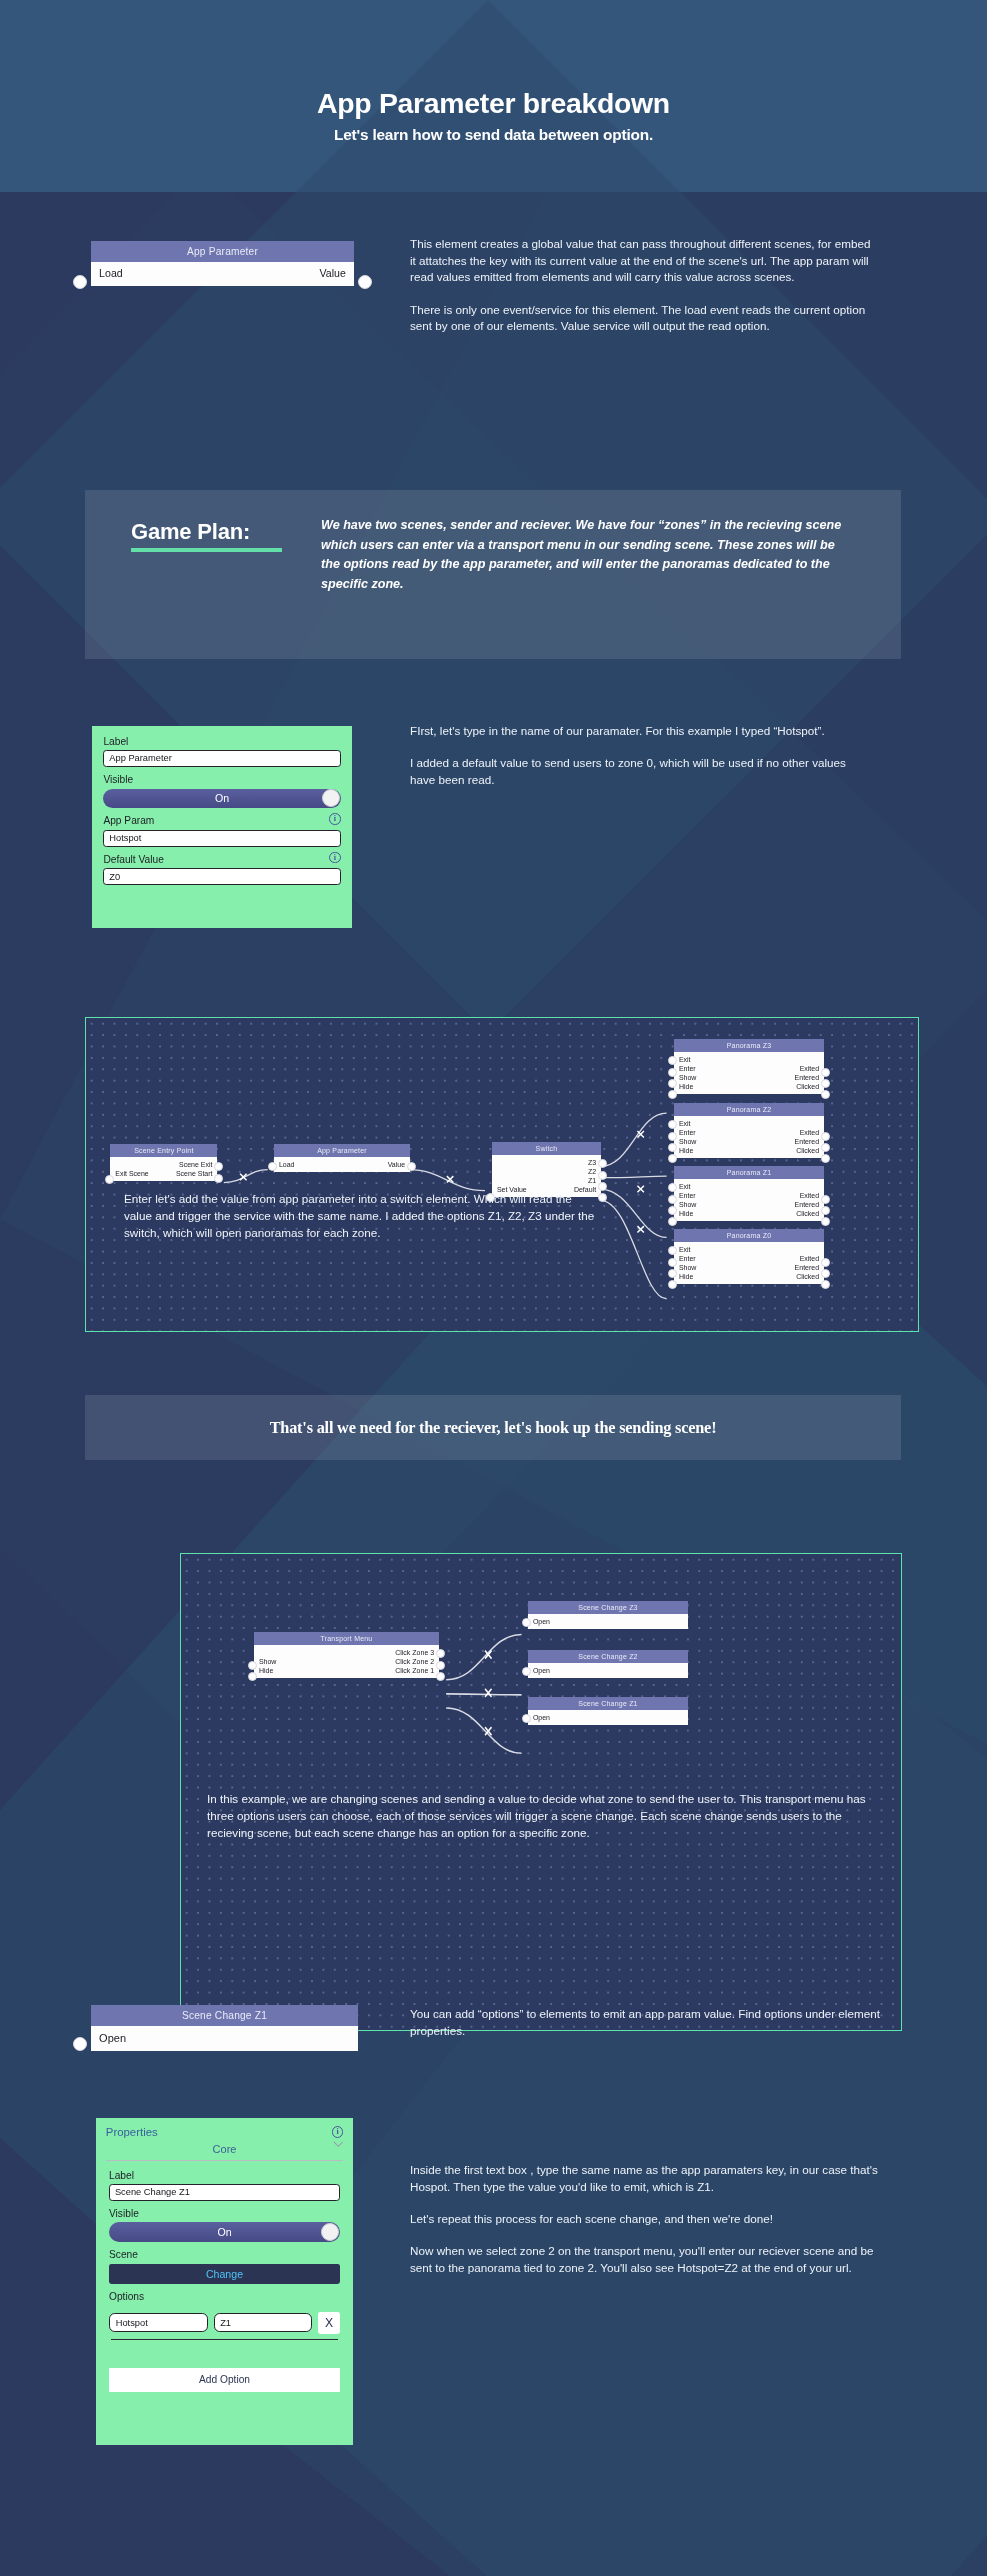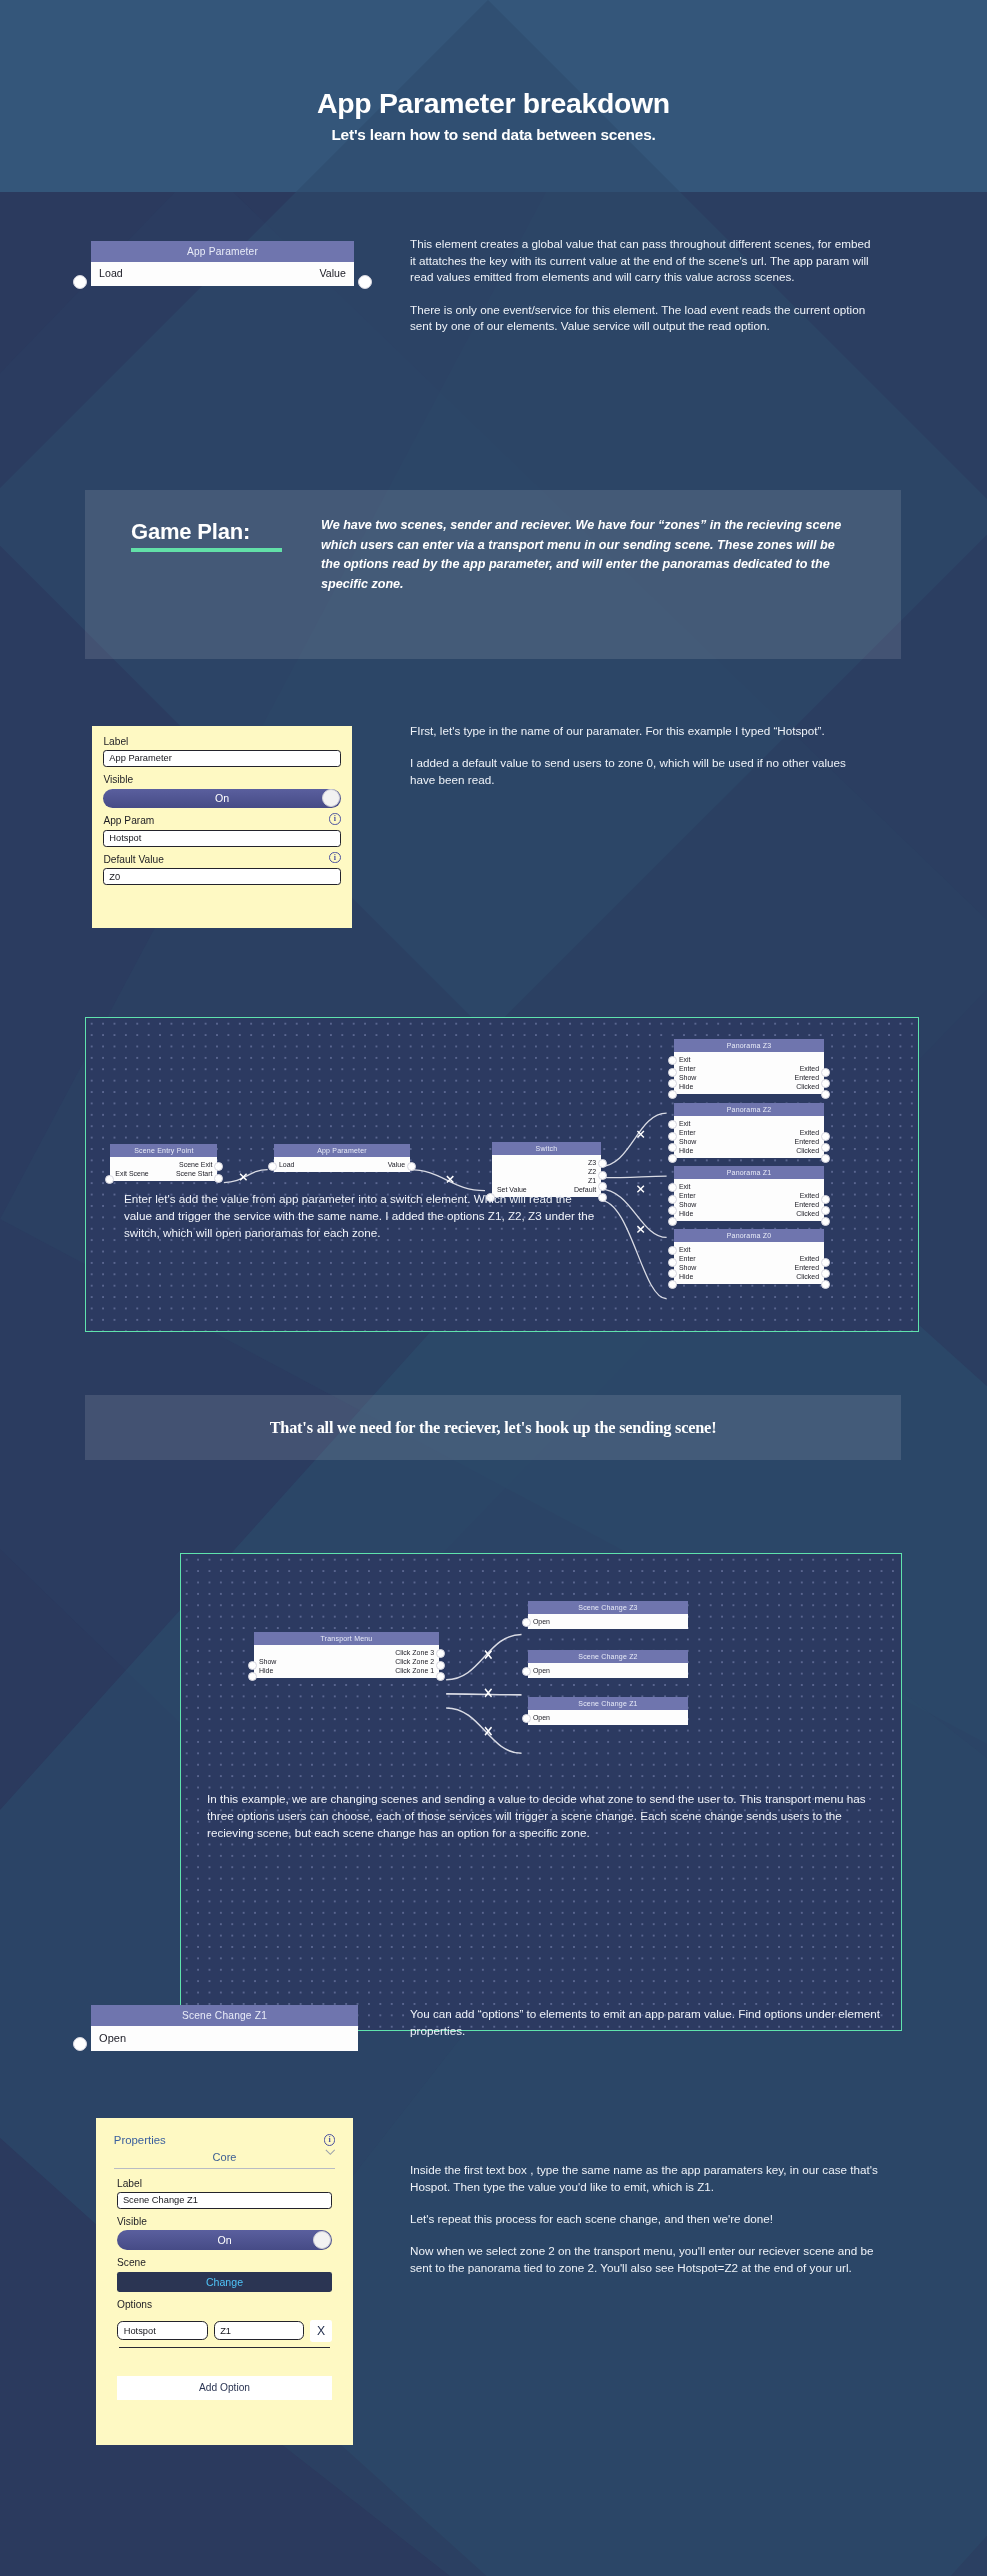--- a/index.html
+++ b/index.html
@@ -64,21 +64,21 @@
   
   #gameplan { position:absolute; left:85px; top:490px; width:816px; height:169px;
               background:rgba(255,255,255,.115); }
   #gp-title { position:absolute; left:46px; top:29px; width:163px; }
   #gp-title .t { font-size:22px; font-weight:bold; color:#fff; letter-spacing:-0.2px;}
   #gp-title .u { margin-top:3.3px; width:151px; height:3.3px; background:#62e0a8; }
   #gp-text { position:absolute; left:236px; top:26px; width:536px;
              font-style:italic; font-size:12.6px; line-height:19.5px; color:#fff; font-weight:600;}
 
   
-  .panel { position:absolute; background:#fef9c3; color:#16161c; }
+  .panel { position:absolute; background:#86efac; color:#16161c; }
   .panel .lbl { font-size:10.2px; color:#1d1d24; margin:7.3px 0 3.3px; }
   .panel .field { background:#fff; border:0.8px solid #23232b; border-radius:3.3px;
                   font-size:9.3px; padding:3.3px 4.9px; height:17px; color:#16161c;
                   display:flex; align-items:center; }
   .panel .toggle { height:19.5px; border-radius:11.4px;
                    background:linear-gradient(180deg,#5a5f9e,#464b86);
                    position:relative; display:flex; align-items:center; justify-content:center;
                    color:#fff; font-size:10.6px; }
   .panel .toggle .knob { position:absolute; right:0.8px; top:0.8px; width:18px; height:18px;
                          border-radius:50%; background:#f2f2f2; border:0.8px solid #cfcfd6; }
@@ -112,21 +112,21 @@
             justify-content:center; }
   #banner span { font-size:16.3px; font-weight:bold; color:#fff; letter-spacing:-0.2px;font-family:Liberation Serif, serif;}
 
   
   #final-node { left:91px; top:2005px; width:267px; }
   #final-node .node-hd { font-size:10.2px; padding:4.9px 0; }
   #final-node .node-bd { font-size:11px; padding:5.7px 8.1px 7.3px; }
   #final-node .port.in { left:-18px; top:11.4px; width:14px; height:14px; }
 
   
-  #panel2 { left:96px; top:2118px; width:257px; height:327px; padding:8px; }
+  #panel2 { left:96px; top:2118px; width:257px; height:327px; padding:0; }
   #panel2 .p2head { display:flex; align-items:center; justify-content:space-between;
                     padding:8.1px 9.8px 1.6px; }
   #panel2 .p2title { font-size:11.4px; color:#3a5f9e; }
   #panel2 .p2core { text-align:center; font-size:11px; color:#3f6093; padding:3.3px 0 4.9px;
                     position:relative; }
   #panel2 .chev { position:absolute; right:9.8px; top:1.6px; width:10.6px; height:6.5px; }
   #panel2 .rule { height:0.8px; background:#b9bcc4; margin:0 9.8px; }
   #panel2 .body { padding:1.6px 13px 8.1px; }
   #panel2 .scenebtn { background:#2b3553; color:#4fc3f7; text-align:center;
                       font-size:10.6px; padding:4.1px 0; border-radius:2.4px; }
@@ -151,21 +151,21 @@
   <div class="bg-diag3"></div>
   <div class="bg-diag4"></div>
   <div class="bg-top"></div>
   <div class="bg-diag1"></div>
 </div>
 
 <div id="page">
 
   <div class="hdr">
     <h1>App Parameter breakdown</h1>
-    <h2>Let's learn how to send data between scenes.</h2>
+    <h2>Let's learn how to send data between option.</h2>
   </div>
 
   <div class="node" id="hero-node">
     <div class="node-hd">App Parameter</div>
     <div class="node-bd">
       <span class="port in"></span>
       <span class="port out"></span>
       <div class="node-row">
         <span class="l">Load</span>
         <span class="r">Value</span>

